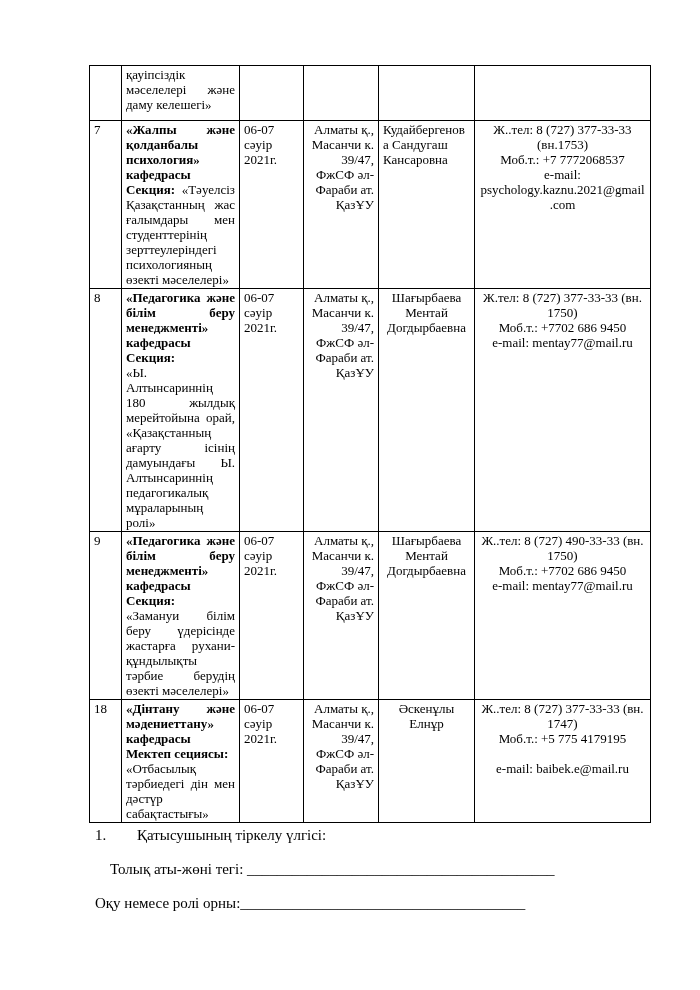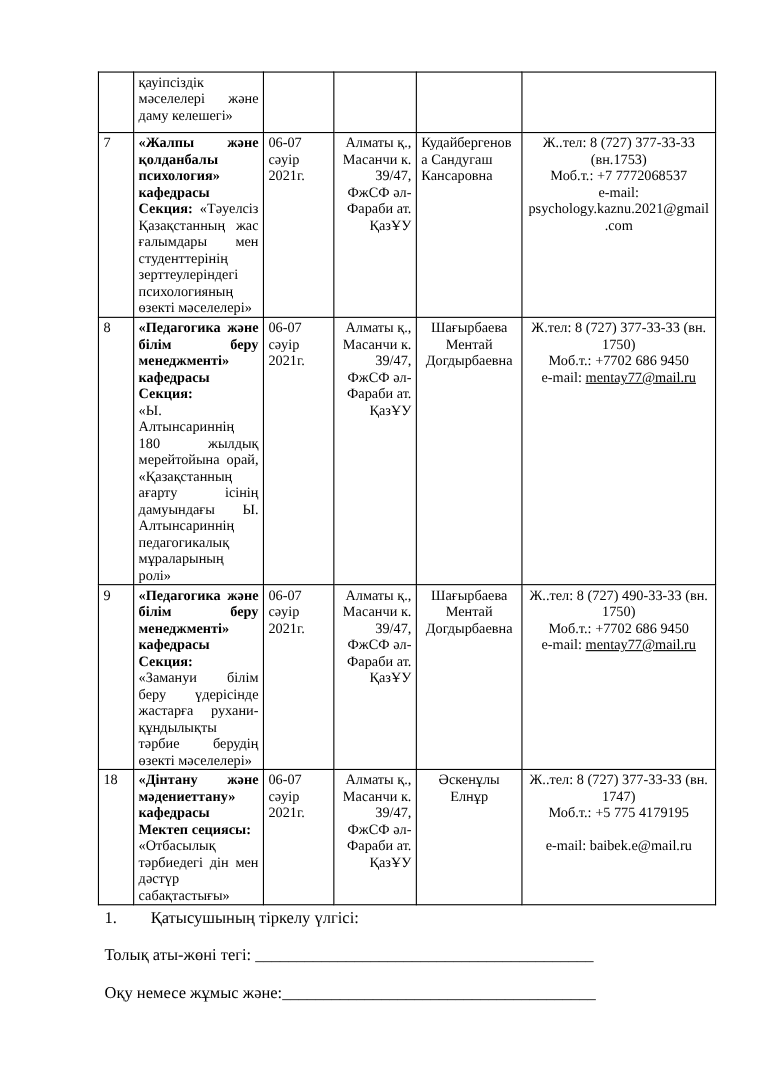--- a/index.html
+++ b/index.html
@@ -30,40 +30,40 @@
     margin-top:36px;
   }
   td.c-num   { text-align:left; }
   td.c-sec   { text-align:justify; }
   td.c-date  { text-align:left; }
   td.c-loc   { text-align:right; }
   td.c-person{ text-align:left; }
   td.c-person.centered { text-align:center; }
   td.c-cont  { text-align:center; }
   .bold { font-weight:bold; }
-  .u { text-decoration:underline; }
+  .u { }
   .contact-line { overflow-wrap:break-word; }
   .blank-contact-line { height:15px; }
   tr.r0 { height:55px; }
   tr.r1 { height:165px; }
   tr.r2 { height:206px; }
   tr.r3 { height:150px; }
   tr.r4 { height:114px; }
 
   .footer-heading {
     position:absolute; left:95px; top:793px;
     font-size:15px; font-weight:bold;
   }
   .footer-item {
     position:absolute; left:95px; top:827px;
     font-size:15px;
   }
   .footer-item .num { display:inline-block; width:42px; }
   .footer-field1 {
-    position:absolute; left:95px; top:861px;
+    position:absolute; left:110px; top:861px;
     font-size:15px; white-space:nowrap;
   }
   .footer-field2 {
     position:absolute; left:95px; top:895px;
     font-size:15px; white-space:nowrap;
   }
 </style>
 </head>
 <body>
 
@@ -204,16 +204,16 @@
   <div class="footer-item">
     <span class="num">1.</span><span>Қатысушының тіркелу үлгісі:</span>
   </div>
 
   <div class="footer-field1">
     <span>Толық аты-жөні тегі:</span>
     <span>_________________________________________</span>
   </div>
 
   <div class="footer-field2">
-    <span>Оқу немесе жұмыс және:</span><span>______________________________________</span>
+    <span>Оқу немесе ролі орны:</span><span>______________________________________</span>
   </div>
 
 </div>
 
 </body></html>

